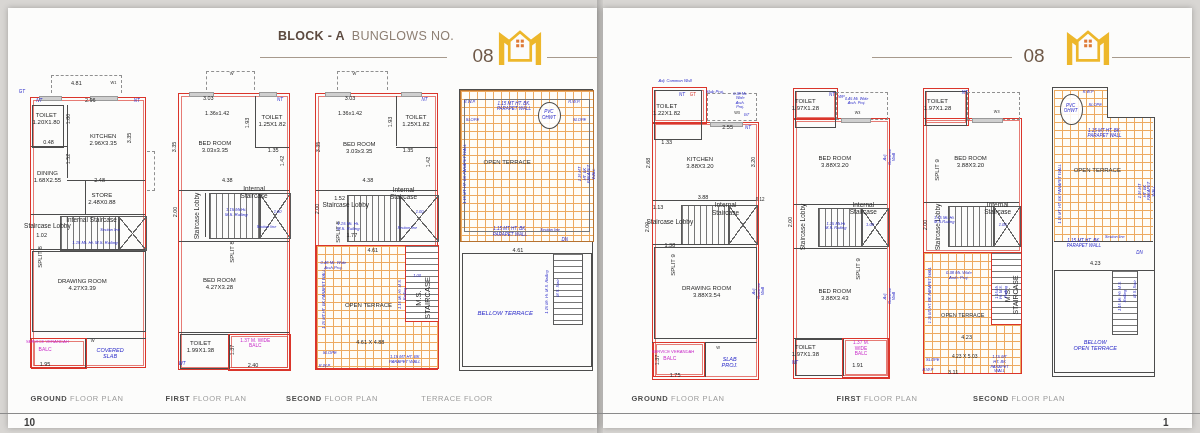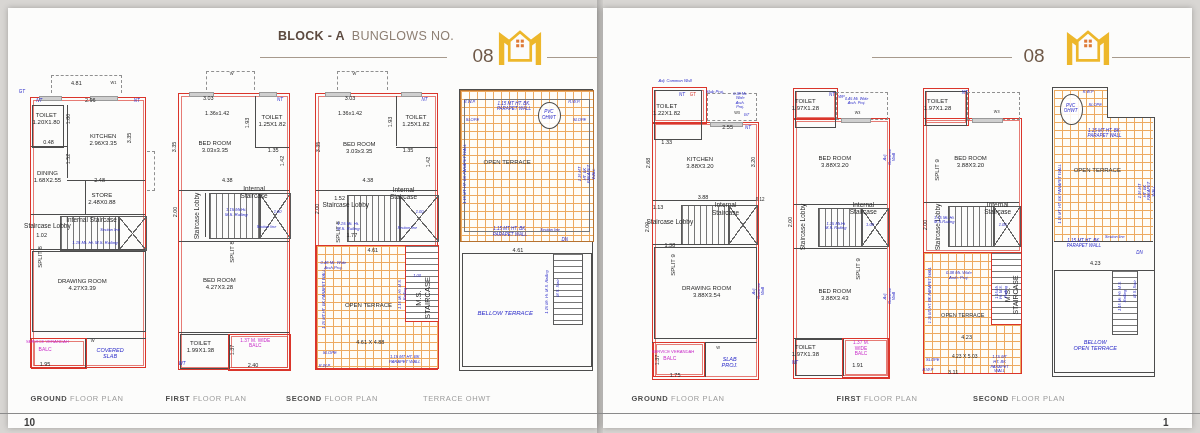--- a/index.html
+++ b/index.html
@@ -241,21 +241,21 @@
     <div class="caption" style="left:69px;top:386px;">
       <span class="cap-b">GROUND</span><span class="cap-r"> FLOOR PLAN</span>
     </div>
     <div class="caption" style="left:198px;top:386px;">
       <span class="cap-b">FIRST</span><span class="cap-r"> FLOOR PLAN</span>
     </div>
     <div class="caption" style="left:324px;top:386px;">
       <span class="cap-b">SECOND</span><span class="cap-r"> FLOOR PLAN</span>
     </div>
     <div class="caption" style="left:449px;top:386px;">
-      <span class="cap-b"></span><span class="cap-r">TERRACE  OHWT</span>
+      <span class="cap-b"></span><span class="cap-r">TERRACE  FLOOR</span>
     </div>
     <div class="pageno" style="left:16px;top:409px;">10</div>
   </div>
 
   <div class="page r">
     <div class="rule" style="left:269px;top:49px;width:140px;"></div>
     <div class="hdr-num" style="left:414px;top:37px;width:34px;">08</div>
     <div class="rule" style="left:509px;top:49px;width:78px;"></div>
     <svg class="logo" style="left:462px;top:16px;width:46px;height:45px;" viewBox="0 0 60 56">
       <path d="M6 52 V16 L30 34 L54 16 V52" fill="none" stroke="#EDB72B" stroke-width="7"></path>

